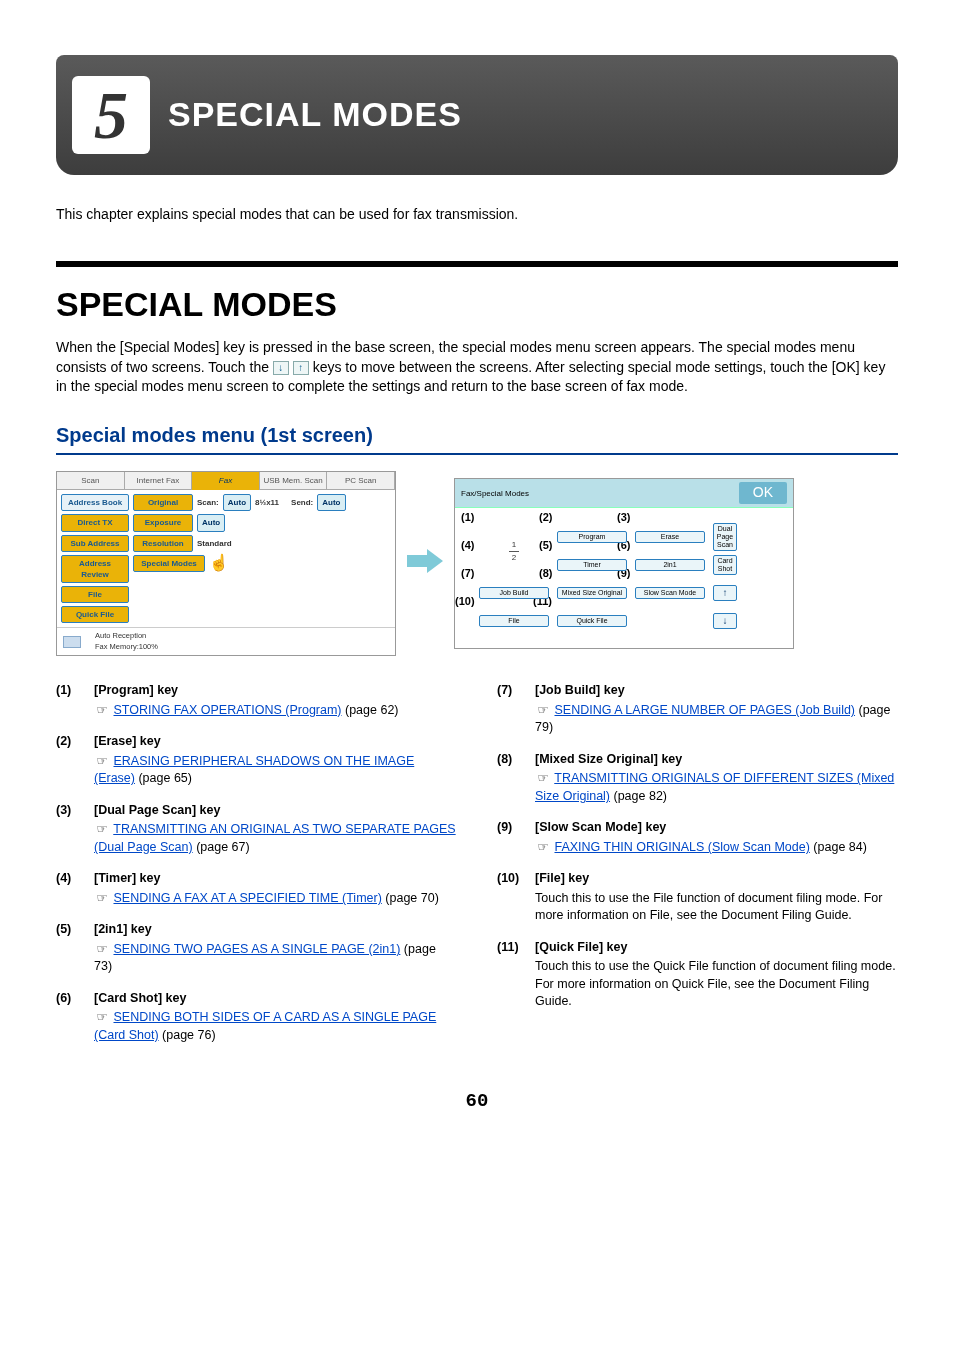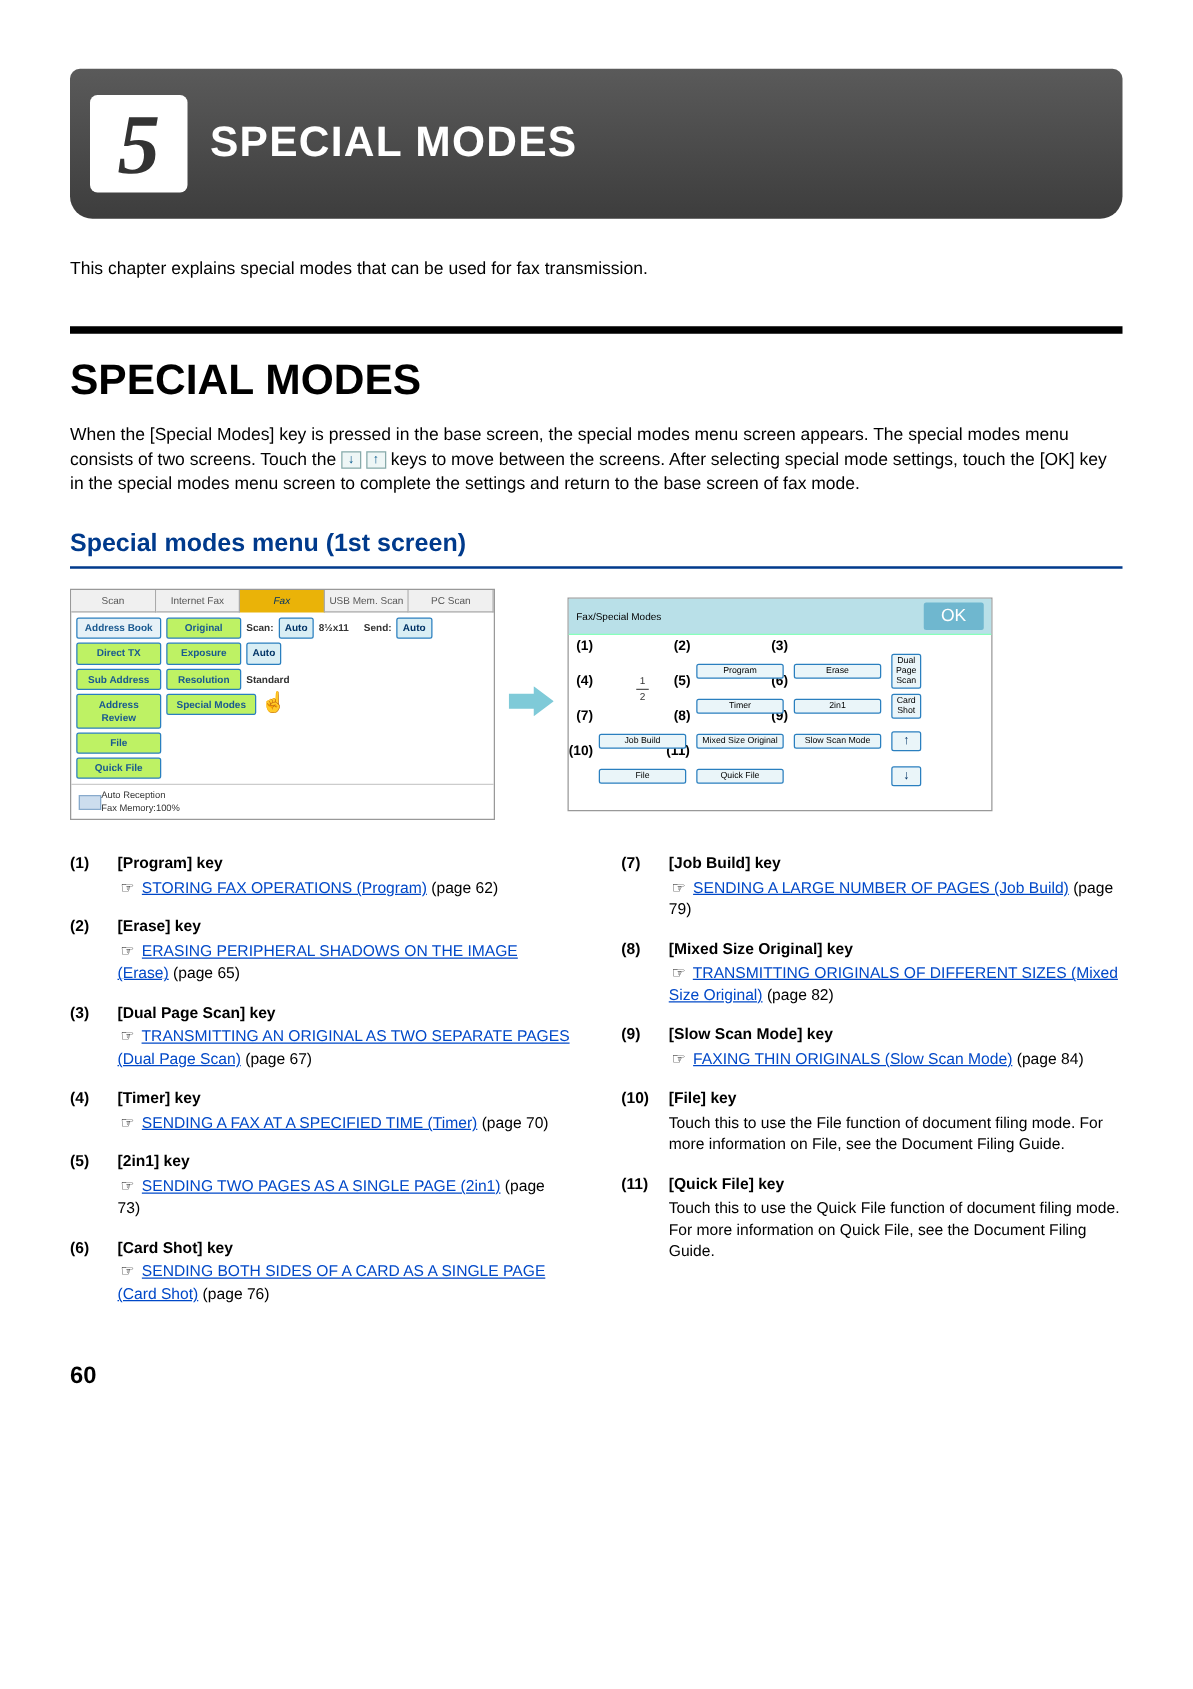--- a/index.html
+++ b/index.html
@@ -24,28 +24,28 @@
 
   
   .scr { border:1px solid #999; font-size:8px; background:#fff; }
   .scr1 { width: 340px; }
   .scr1-tabs { display:flex; }
   .scr1-tab { flex:1; text-align:center; padding:3px 0; border-right:1px solid #aaa; border-bottom:1px solid #aaa; background:#f0f0f0; color:#555; }
   .scr1-tab.active { background:#eab308; color:#036; border-bottom:none;font-style:italic; }
   .scr1-body { display:flex; padding:4px; gap:4px;font-weight:bold; }
   .scr1-left { width:68px; display:flex; flex-direction:column; gap:3px; }
   .scr1-right { flex:1; display:flex; flex-direction:column; gap:3px; }
-  .btn-blue-out { border:1px solid #2a7fbf; color:#1a5a90; background:#bef264; border-radius:2px; padding:2px 3px; text-align:center; }
+  .btn-blue-out { border:1px solid #2a7fbf; color:#1a5a90; background:#eab308; border-radius:2px; padding:2px 3px; text-align:center; }
   .btn-blue-out.dk { background:#e6f1f7; }
   .row { display:flex; gap:4px; align-items:center; }
   .label { color:#333; }
   .box { border:1px solid #2a7fbf; background:#d9eef4; color:#036; border-radius:2px; padding:2px 4px; }
   .sm-row { display:flex; align-items:center; gap:4px; }
   .hand { font-size:16px; line-height:1; }
-  .scr1-footer { border-top:1px solid #ccc; padding:3px 6px; display:flex; align-items:center; gap:0; color:#333; font-size:7.5px;}
+  .scr1-footer { border-top:1px solid #ccc; padding:3px 6px; display:flex; align-items:center; gap:14px; color:#333; font-size:7.5px;}
   .readiness { width:18px; height:12px; background:#cde; border:1px solid #8ac; }
 
   .big-arrow { width:38px; text-align:center; }
   .big-arrow svg { width:36px; height:24px; }
 
   
   .scr2 { width: 340px; position:relative; padding-bottom:10px;}
   .scr2-top { background:#b9e0e8; display:flex; align-items:center; justify-content:space-between; padding:3px 6px; border-bottom:1px solid #8fb; }
   .ok-btn { background:#6fb7cf; color:#fff; border-radius:2px; padding:1px 14px; font-size:14px; }
   .scr2-body { padding:6px 8px; position:relative; }
@@ -62,21 +62,21 @@
 
   .cols { display:flex; gap:40px; margin-top:26px; }
   .col { flex:1; }
   .item { margin-bottom:14px; }
   .item-head { font-weight:bold; font-size:12.5px; display:flex; gap:12px;}
   .item-num { min-width:26px; }
   .item-body { margin-left:38px; font-size:12.5px; margin-top:2px;}
   .item-body .link { }
   .plain { color:#000; }
 
-  .page-num { text-align:left; font-size:19px; font-weight:bold; margin-top:30px;}
+  .page-num { text-align:center; font-size:19px; font-weight:bold; margin-top:30px;font-family:Liberation Mono, monospace;}
 </style>
 </head>
 <body>
 
 <div class="page">
 
   <div class="banner">
     <div class="banner-num-box">
       <span class="banner-num">5</span>
     </div>

